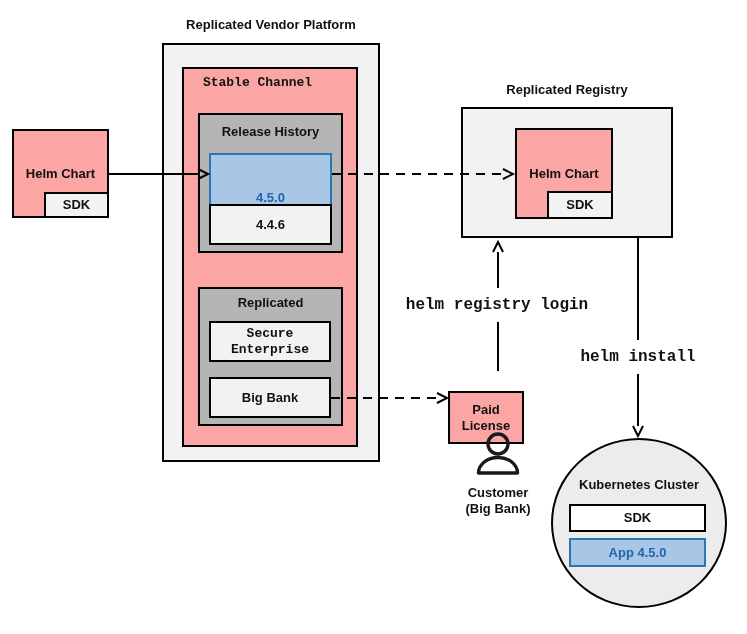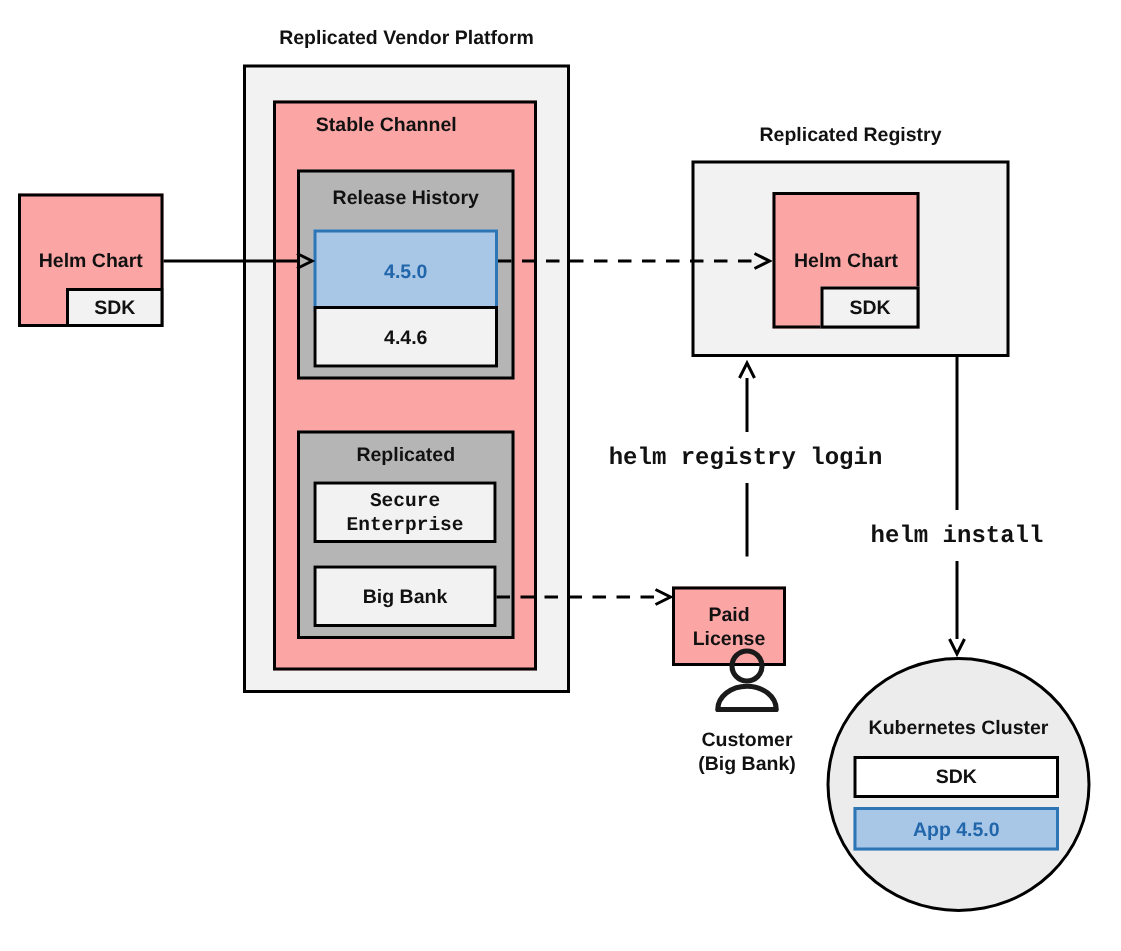--- a/index.html
+++ b/index.html
@@ -35,26 +35,26 @@
 </style>
 </head>
 <body>
 
 <div id="canvas">
 
   <div class="lbl" style="left:162px;top:17px;width:218px;">Replicated Vendor Platform</div>
   <div class="box fill-light" style="left:162px;top:43px;width:218px;height:419px;"></div>
 
   <div class="box fill-mid" style="left:182px;top:67px;width:176px;height:380px;"></div>
-  <div class="lbl" style="left:182px;top:75px;width:151px;">Stable Channel</div>
+  <div class="lbl" style="left:182px;top:75px;width:151px;font-family:Liberation Mono, monospace;">Stable Channel</div>
 
   <div class="box fill-dark" style="left:198px;top:113px;width:145px;height:140px;"></div>
   <div class="lbl" style="left:198px;top:124px;width:145px;">Release History</div>
 
-  <div class="box fill-blue" style="left:209px;top:153px;width:123px;height:55px;">
+  <div class="box fill-blue" style="left:209px;top:153px;width:123px;height:55px;align-items:flex-end;">
     <span>4.5.0</span>
   </div>
   <div class="box fill-light" style="left:209px;top:204px;width:123px;height:41px;">
     <span>4.4.6</span>
   </div>
 
   <div class="box fill-dark" style="left:198px;top:287px;width:145px;height:139px;"></div>
   <div class="lbl" style="left:198px;top:295px;width:145px;">Replicated</div>
 
   <div class="box fill-light" style="left:209px;top:321px;width:122px;height:41px;">

